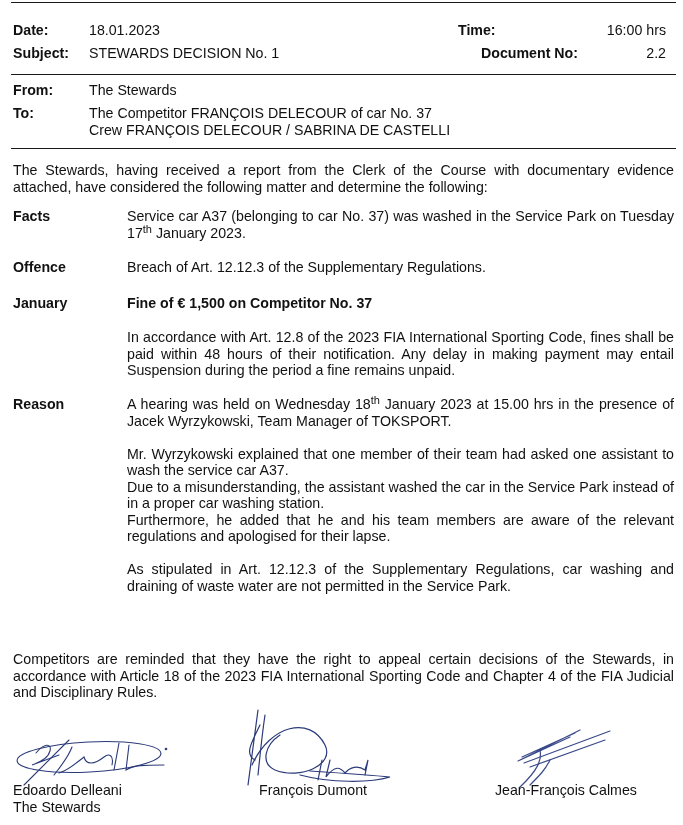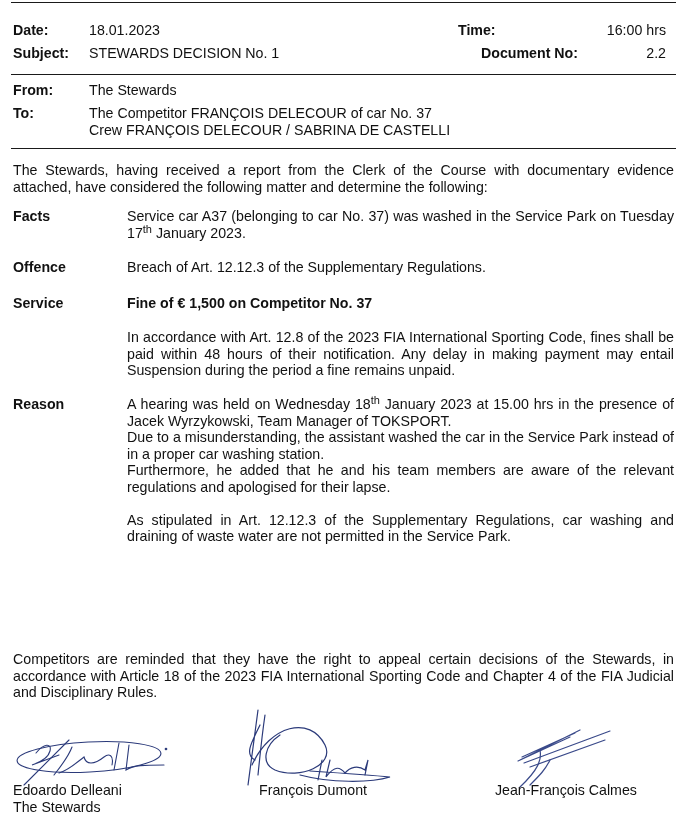--- a/index.html
+++ b/index.html
@@ -50,27 +50,28 @@
 <div class="rule" style="top:148px;"></div>
 
 <div class="para" style="top:162px;">The Stewards, having received a report from the Clerk of the Course with documentary evidence attached, have considered the following matter and determine the following:</div>
 
 <div class="sec-label" style="top:208px;">Facts</div>
 <div class="sec-body" style="top:208px;"><span>Service car A37 (belonging to car No. 37) was washed in the Service Park on Tuesday 17</span><sup>th</sup><span> January 2023.</span></div>
 
 <div class="sec-label" style="top:259px;">Offence</div>
 <div class="sec-body" style="top:259px;">Breach of Art. 12.12.3 of the Supplementary Regulations.</div>
 
-<div class="sec-label" style="top:295px;">Service</div>
+<div class="sec-label" style="top:295px;">January</div>
 <div class="sec-body b" style="top:295px;">Fine of  € 1,500 on Competitor No. 37</div>
 <div class="sec-body" style="top:329px;">In accordance with Art. 12.8 of the 2023 FIA International Sporting Code, fines shall be paid within 48 hours of their notification. Any delay in making payment may entail Suspension during the period a fine remains unpaid.</div>
 
 <div class="sec-label" style="top:396px;">Reason</div>
 <div class="sec-body" style="top:396px;">
   <p><span>A hearing was held on Wednesday 18</span><sup>th</sup><span> January 2023 at 15.00 hrs in the presence of Jacek Wyrzykowski, Team Manager of TOKSPORT.</span></p>
+  <p class="gap">Mr. Wyrzykowski explained that one member of their team had asked one assistant to wash the service car A37.</p>
   <p>Due to a misunderstanding, the assistant washed the car in the Service Park instead of in a proper car washing station.</p>
   <p>Furthermore, he added that he and his team members are aware of the relevant regulations and apologised for their lapse.</p>
   <p class="gap">As stipulated in Art. 12.12.3 of the Supplementary Regulations, car washing and draining of waste water are not permitted in the Service Park.</p>
 </div>
 
 <div class="para" style="top:651px;">Competitors are reminded that they have the right to appeal certain decisions of the Stewards, in accordance with Article 18 of the 2023 FIA International Sporting Code and Chapter 4 of the FIA Judicial and Disciplinary Rules.</div>
 
 <svg class="sig" style="left:14px; top:735px;" width="160" height="55" viewBox="0 0 160 55">
   <g fill="none" stroke="#2b3a7a" stroke-width="1.1" stroke-linecap="round">
     <ellipse cx="75" cy="22" rx="72" ry="15" transform="rotate(-3 75 22)"></ellipse>

